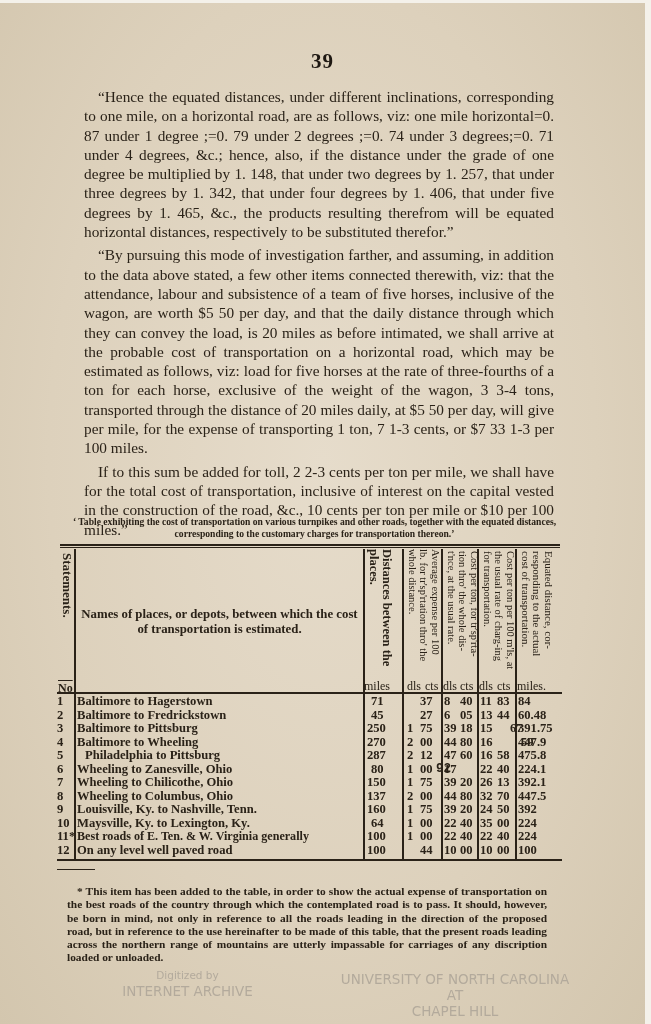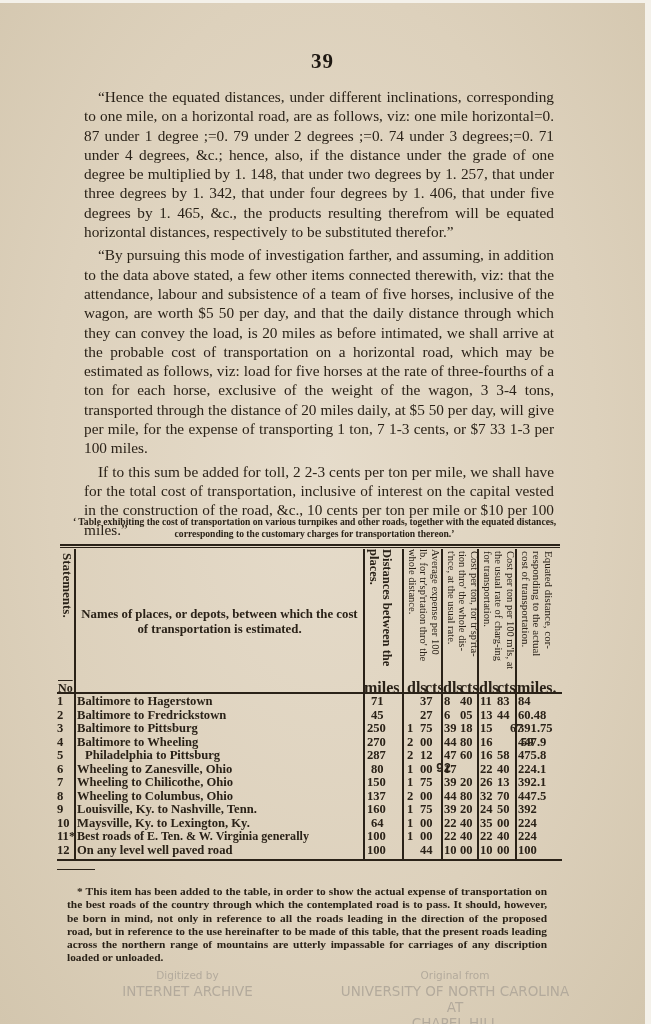--- a/index.html
+++ b/index.html
@@ -38,21 +38,21 @@
     }
     .names-head {
       position: absolute; left: 20px; top: 58px; width: 285px; text-align: center;
       font-weight: bold; font-size: 12.8px; line-height: 15px;
     }
     .stat-head {
       position: absolute; left: 2px; top: 4px; writing-mode: vertical-rl;
       font-weight: bold; font-size: 13px;
     }
     .no-head { position: absolute; left: 1px; top: 132px; font-weight: bold; font-size: 12px; text-decoration: overline; }
-    .units { position: absolute; top: 130px; font-weight: bold; font-size: 16px; }
+    .units { position: absolute; top: 130px; font-weight: normal; font-size: 12px; }
     .row {
       position: absolute; left: 0; height: 13.1px; font-weight: bold; font-size: 12.6px; line-height: 13px; white-space: nowrap;
     }
     .row span { position: absolute; }
     .footnote {
       position: absolute; left: 56px; top: 871px; width: 502px;
       font-weight: bold; font-size: 11.4px; line-height: 13.3px; text-align: justify;
     }
     .footnote p { margin: 11px; text-indent: 10px; }
     .watermark {
@@ -258,17 +258,16 @@
 
   <div class="footnote">
     <p>* This item has been added to the table, in order to show the actual expense of transportation on the best roads of the country through which the contemplated road is to pass. It should, however, be born in mind, not only in reference to all the roads leading in the direction of the proposed road, but in reference to the use hereinafter to be made of this table, that the present roads leading across the northern range of mountains are utterly impassable for carriages of any discription loaded or unloaded.</p>
   </div>
 
   <div class="watermark" style="left:120px; top:966px; width:135px;">
     <div style="font-size:10.5px;">Digitized by</div>
     <div style="font-size:13.5px; margin-top:2px;">INTERNET ARCHIVE</div>
   </div>
   <div class="watermark" style="left:335px; top:966px; width:240px;">
-    <div style="font-size:10.5px;">Original from</div>
     <div style="font-size:13.5px; margin-top:2px;">UNIVERSITY OF NORTH CAROLINA AT</div>
     <div style="font-size:13.5px;">CHAPEL HILL</div>
   </div>
 </div>
 
 </body></html>

